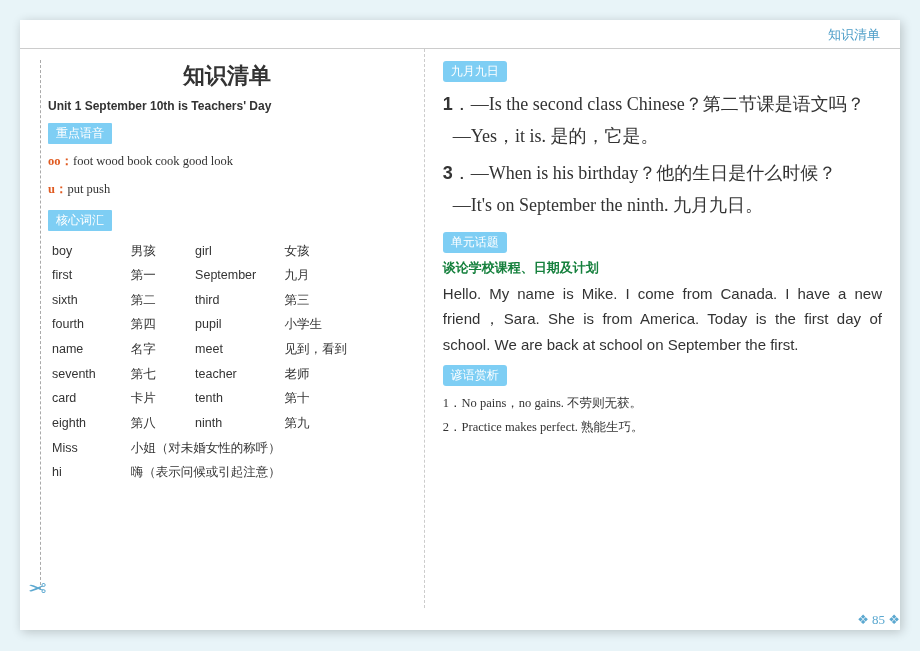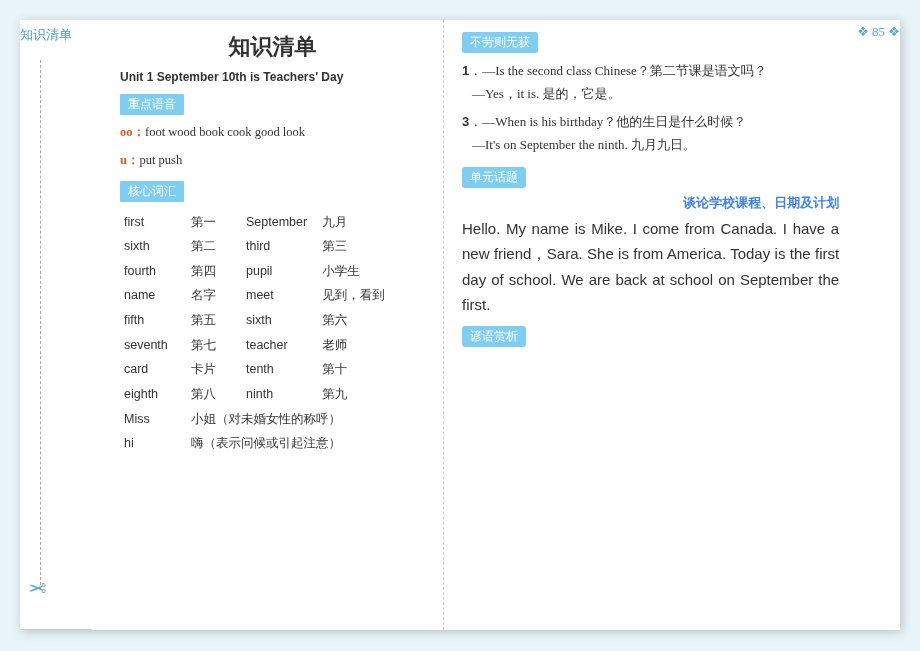--- a/index.html
+++ b/index.html
@@ -10,21 +10,21 @@
       font-family: "SimSun", "宋体", serif;
       overflow: hidden;
     }
     .page {
       width: 880px;
       height: 610px;
       background: white;
       margin: 20px auto;
       box-shadow: 2px 2px 10px rgba(0,0,0,0.2);
       display: flex;
-      flex-direction: row;
+      flex-direction: column;
       position: relative;
     }
     .header-bar {
       text-align: right;
       padding: 6px 20px 4px 0;
       font-size: 13px;
       color: #4a9cc7;
       border-bottom: 1px solid #ccc;
     }
     .content {
@@ -96,59 +96,59 @@
       line-height: 1.65;
     }
     .vocab-table td:nth-child(1) { width: 22%; font-family: Arial, sans-serif; }
     .vocab-table td:nth-child(2) { width: 18%; }
     .vocab-table td:nth-child(3) { width: 25%; font-family: Arial, sans-serif; }
     .vocab-table td:nth-child(4) { width: 35%; }
     .section-right {
       margin-bottom: 10px;
     }
     .sentence-list {
-      font-size: 13px;
+      font-size: 18px;
       color: #333;
       line-height: 1.8;
     }
     .sentence-list .item {
       margin-bottom: 4px;
     }
     .sentence-list .num {
       font-weight: bold;
       font-family: Arial, sans-serif;
     }
     .sentence-list .dash {
       padding-left: 10px;
     }
     .topic-section {
       margin-bottom: 8px;
     }
     .topic-title {
-      text-align: right;
+      text-align: left;
       font-size: 13px;
       font-weight: bold;
-      color: #3b82f6;
+      color: #15803d;
       margin-bottom: 4px;
       font-family: "SimHei", sans-serif;
     }
     .topic-text {
       font-size: 15px;
       color: #333;
       line-height: 1.7;
       text-align: justify;
       font-family: Arial, "SimSun", serif;
     }
     .proverb-list {
       font-size: 12.5px;
       color: #333;
       line-height: 1.9;
     }
     .page-number {
-      text-align: left;
+      text-align: right;
       font-size: 13px;
       color: #5ba8d0;
       padding: 4px 0 2px;
     }
     .scissors-icon {
       position: absolute;
       left: 8px;
       bottom: 30px;
       font-size: 22px;
       color: #5ba8d0;
@@ -186,20 +186,26 @@
       <div class="phonics">
         <span class="u">u：</span><span>put  push</span>
       </div>
 
       <div style="margin-top:8px;">
         <div class="section-tag">核心词汇</div>
       </div>
       <table class="vocab-table">
         <tbody id="vocab-body">
             <tr>
+              <td>boy</td>
+              <td>男孩</td>
+              <td>girl</td>
+              <td>女孩</td>
+            </tr>
+            <tr>
               <td>first</td>
               <td>第一</td>
               <td>September</td>
               <td>九月</td>
             </tr>
             <tr>
               <td>sixth</td>
               <td>第二</td>
               <td>third</td>
               <td>第三</td>
@@ -210,26 +216,20 @@
               <td>pupil</td>
               <td>小学生</td>
             </tr>
             <tr>
               <td>name</td>
               <td>名字</td>
               <td>meet</td>
               <td>见到，看到</td>
             </tr>
             <tr>
-              <td>fifth</td>
-              <td>第五</td>
-              <td>sixth</td>
-              <td>第六</td>
-            </tr>
-            <tr>
               <td>seventh</td>
               <td>第七</td>
               <td>teacher</td>
               <td>老师</td>
             </tr>
             <tr>
               <td>card</td>
               <td>卡片</td>
               <td>tenth</td>
               <td>第十</td>
@@ -247,35 +247,39 @@
             <tr>
               <td>hi</td>
               <td colspan="3">嗨（表示问候或引起注意）</td>
             </tr>
           </tbody>
       </table>
     </div>
 
     <div class="right-col">
       <div class="section-right">
-        <div class="section-tag-right">不劳则无获</div>
+        <div class="section-tag-right">九月九日</div>
         <div class="sentence-list" id="sentence-list">
             <div class="item"><span class="num">1</span><span>．—Is the second class Chinese？第二节课是语文吗？</span><br><span class="dash">—Yes，it is. 是的，它是。</span></div>
             <div class="item"><span class="num">3</span><span>．—When is his birthday？他的生日是什么时候？</span><br><span class="dash">—It's on September the ninth. 九月九日。</span></div>
           </div>
       </div>
 
       <div class="section-right topic-section">
         <div class="section-tag-right">单元话题</div>
         <div class="topic-title">谈论学校课程、日期及计划</div>
         <div class="topic-text">Hello. My name is Mike. I come from Canada. I have a new friend，Sara. She is from America. Today is the first day of school. We are back at school on September the first.</div>
       </div>
 
       <div class="section-right">
         <div class="section-tag-right">谚语赏析</div>
+        <div class="proverb-list" id="proverb-list">
+            <div>1．No pains，no gains. 不劳则无获。</div>
+            <div>2．Practice makes perfect. 熟能生巧。</div>
+          </div>
       </div>
     </div>
   </div>
 
   <div class="page-number">
     <span>❖ </span><span>85</span><span> ❖</span>
   </div>
 
   <div class="scissors-icon">✂</div>
 </div>

